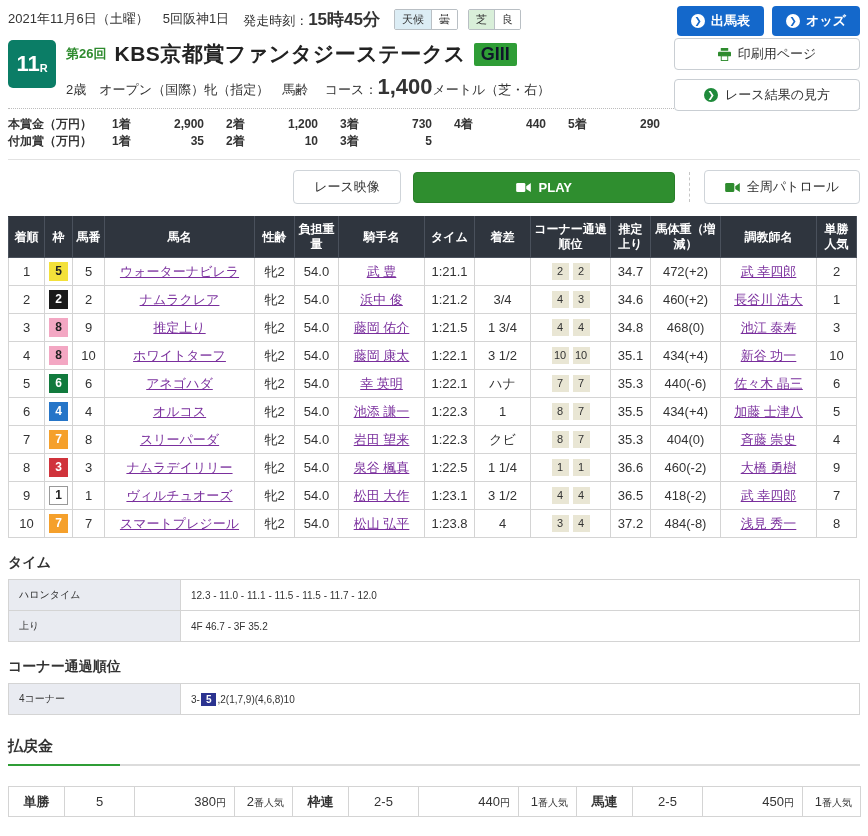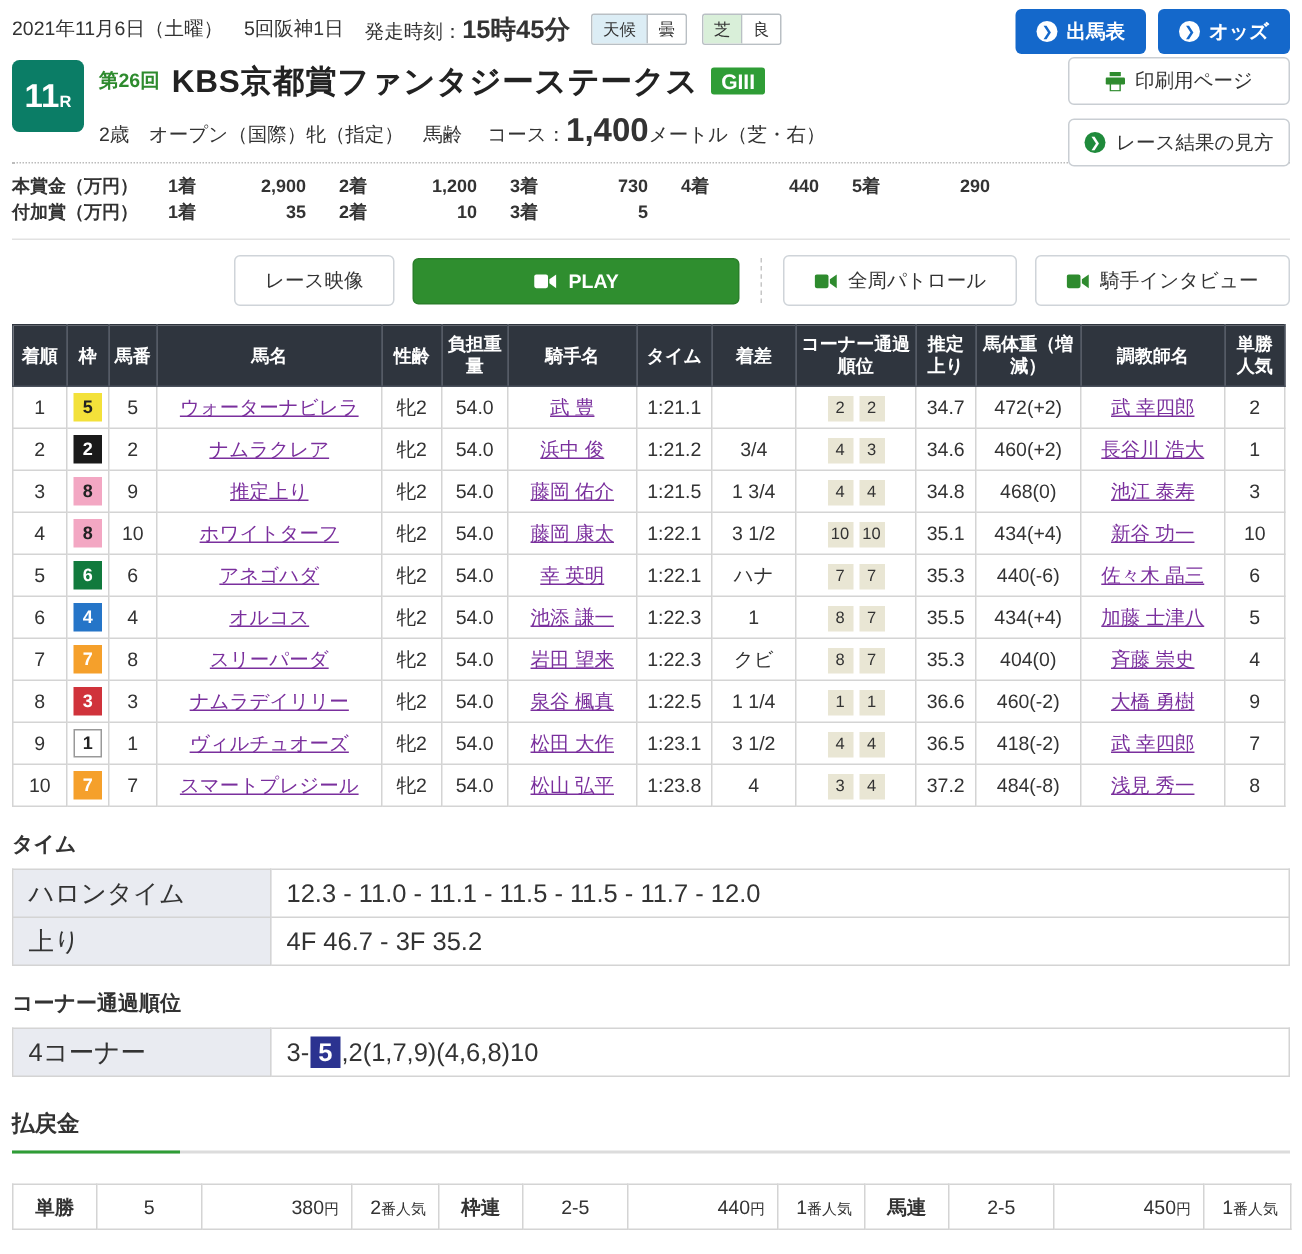--- a/index.html
+++ b/index.html
@@ -30,43 +30,43 @@
   
   .race-header { display: flex; align-items: flex-start; gap: 10px; margin-top: 8px; padding-bottom: 8px;
     border-bottom: 1px dotted #bcbcbc; }
   .race-no { width: 48px; height: 48px; background: #0b7d66; border-radius: 5px; color: #fff;
     display: flex; align-items: center; justify-content: center; font-weight: bold; flex: none; }
   .race-no .n { font-size: 22px; }
   .race-no .r { font-size: 11px; margin-top: 7px; }
   .race-title-line { display: flex; align-items: center; gap: 8px; }
   .race-round { color: #2e8b2e; font-size: 13px; font-weight: bold; }
   .race-title { font-size: 21px; font-weight: bold; color: #222; letter-spacing: 0.5px; }
-  .grade-badge { background: #2f9d36; color: #ffffff; font-weight: bold; font-size: 14px;
+  .grade-badge { background: #2f9d36; color: #0f172a; font-weight: bold; font-size: 18px;
     padding: 1px 7px; border-radius: 2px; }
   .race-cond { margin-top: 6px; font-size: 13px; color: #333; }
   .course-num { font-size: 22px; font-weight: bold; }
   .side-buttons { position: absolute; right: 8px; top: 38px; display: flex; flex-direction: column; gap: 9px; }
   .btn-white { display: inline-flex; align-items: center; justify-content: center; gap: 7px;
     background: #fff; border: 1px solid #c9ced3; border-radius: 4px; color: #333;
-    font-size: 13px; padding: 6px 10px; width: 148px; cursor: pointer; }
+    font-size: 13px; padding: 6px 10px; width: 186px; cursor: pointer; }
   .icon-green { color: #2e8b2e; display: inline-flex; }
 
   
   .prize { padding: 7px 0 9px; border-bottom: 1px solid #e2e2e2; font-size: 12px; font-weight: bold; }
   .prize-row { display: flex; line-height: 17px; }
   .prize-label { width: 104px; }
   .prize-tag { width: 36px; }
   .prize-val { width: 56px; text-align: right; margin-right: 22px; }
 
   
   .video-row { display: flex; align-items: center; gap: 12px; padding: 10px 0 12px; justify-content: flex-end; }
   .btn-outline { background: #fff; border: 1px solid #cfd4d9; border-radius: 4px; padding: 7px 20px;
     font-size: 13px; color: #333; cursor: pointer; display: inline-flex; align-items: center; gap: 7px; }
   .btn-play { background: #2f8e2f; border: 1px solid #2a7f2a; color: #fff; font-weight: bold;
-    border-radius: 4px; width: 218px; justify-content: center; display: inline-flex; align-items: center;
+    border-radius: 4px; width: 262px; justify-content: center; display: inline-flex; align-items: center;
     gap: 8px; padding: 7px 0; cursor: pointer; }
   .vsep { width: 0; height: 30px; border-left: 1px dashed #c6c6c6; margin: 0 2px; }
   .cam { display: inline-flex; }
 
   
   table.results { border-collapse: collapse; width: 840px; table-layout: fixed; }
   table.results th { background: #2f353e; color: #fff; font-size: 12px; font-weight: bold;
     padding: 5px 2px; border: 1px solid #4a515c; border-top: 1px solid #2f353e; line-height: 15px; }
   table.results td { border: 1px solid #d4d4d4; font-size: 13px; padding: 4px 4px; height: 28px;
     text-align: center; background: #fff; }
@@ -81,21 +81,21 @@
   .f6 { background: #117a3d; color: #fff; }
   .f7 { background: #f5a02b; color: #fff; }
   .f8 { background: #f3a7c3; color: #222; }
   a.plink { color: #7a2f9d; text-decoration: underline; cursor: pointer; }
   .corner-box { display: inline-block; width: 17px; height: 17px; line-height: 17px; background: #e9e6d4;
     font-size: 11px; color: #333; margin: 0 2px; text-align: center; }
 
   
   .sec-title { font-weight: bold; font-size: 14px; color: #333; margin: 16px 0 7px; }
   table.kv { border-collapse: collapse; width: 852px; }
-  table.kv td { border: 1px solid #d4d4d4; font-size: 17px; height: 31px; padding: 4px 10px; }
+  table.kv td { border: 1px solid #d4d4d4; font-size: 10px; height: 31px; padding: 4px 10px; }
   td.kv-label { width: 172px; background: #e9ebf1; }
   .hl-num { background: #2b3390; color: #fff; font-weight: bold; padding: 1px 5px; margin: 0 1px; }
 
   
   .payout-head { font-weight: bold; font-size: 15px; margin: 22px 0 0; }
   .payout-underline { height: 2px; width: 852px; background: #dcdcdc; margin: 8px 0 20px; position: relative; }
   .payout-underline::before { content: ""; position: absolute; left: 0; top: 0; width: 112px; height: 2px;
     background: #2f9d36; }
   table.payout { border-collapse: collapse; width: 852px; table-layout: fixed; }
   table.payout td { border: 1px solid #d4d4d4; font-size: 13px; height: 30px; padding: 3px 8px; background: #fff; }
@@ -216,29 +216,20 @@
     </span>
     <span class="vsep"></span>
     <span class="btn-outline">
       <span class="cam icon-green">
         <svg width="15" height="11" viewBox="0 0 16 12" fill="currentColor">
             <rect x="0" y="1" width="10" height="10" rx="1.5"></rect>
             <path d="M11 4.5l5-3.5v10l-5-3.5z"></path>
           </svg>
       </span>
       <span>全周パトロール</span>
-    </span>
-    <span class="btn-outline">
-      <span class="cam icon-green">
-        <svg width="15" height="11" viewBox="0 0 16 12" fill="currentColor">
-            <rect x="0" y="1" width="10" height="10" rx="1.5"></rect>
-            <path d="M11 4.5l5-3.5v10l-5-3.5z"></path>
-          </svg>
-      </span>
-      <span>騎手インタビュー</span>
     </span>
   </div>
 
   <table class="results">
     <colgroup>
       <col style="width:36px">
         <col style="width:28px">
         <col style="width:32px">
         <col style="width:150px">
       <col style="width:40px">

